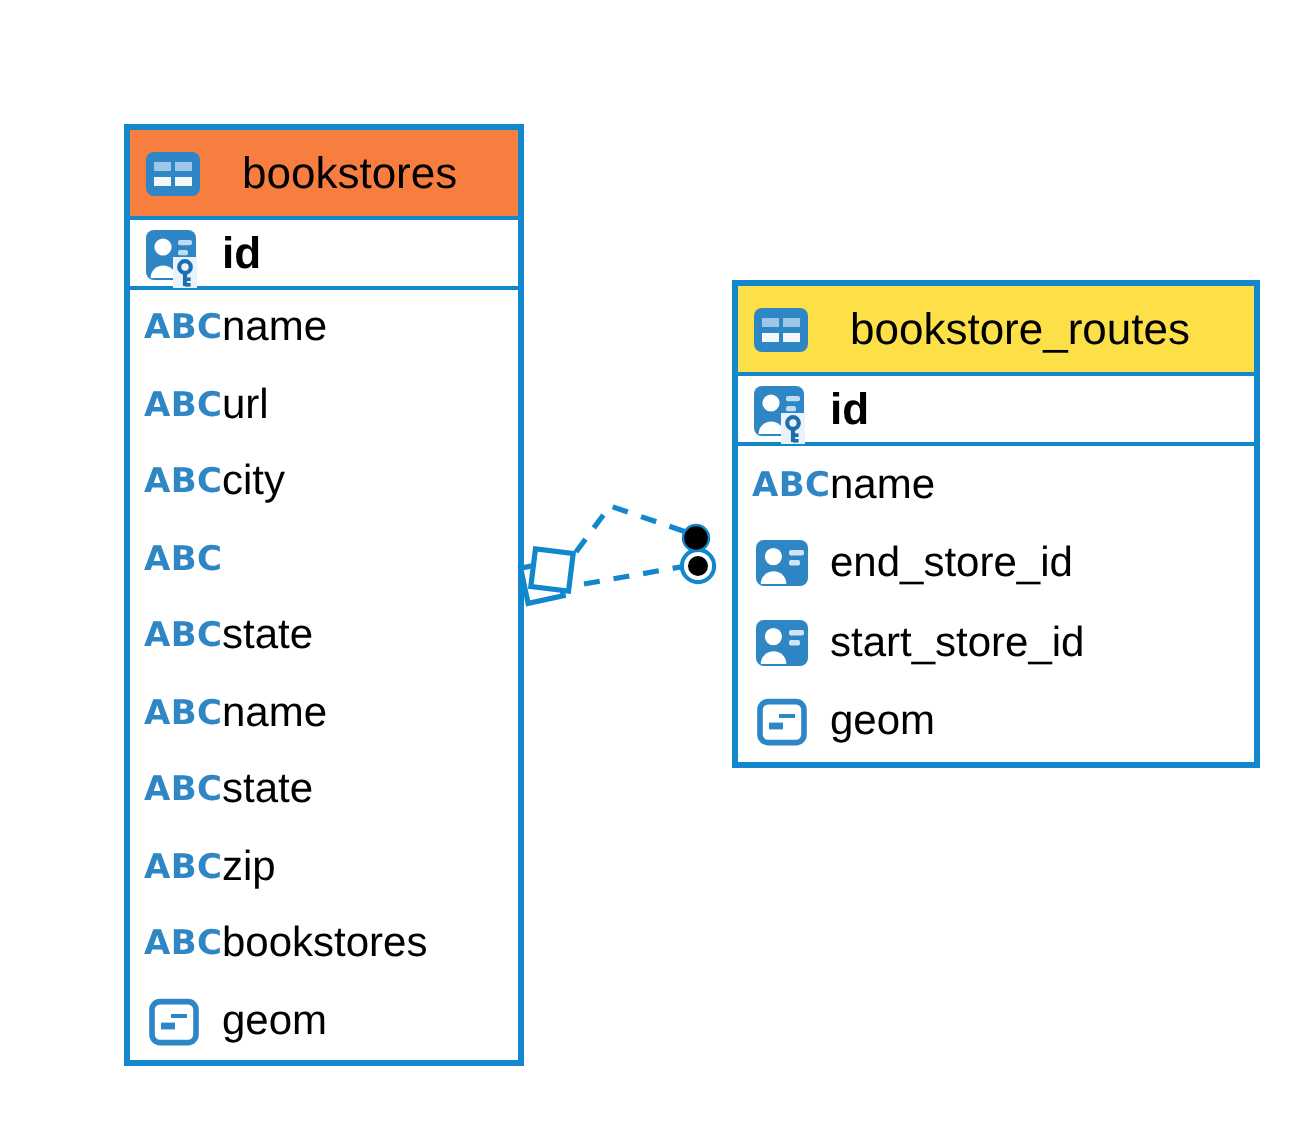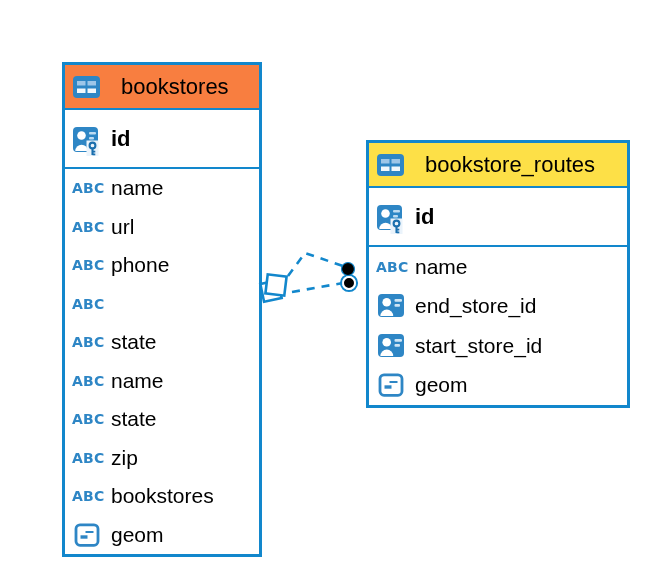--- a/index.html
+++ b/index.html
@@ -18,27 +18,27 @@
     font-size:22px;color:#000;box-sizing:border-box;
   }
   .t-header.orange{background:#F87E40;}
   .t-header.gray{background:#fde047;}
   .row{
     height:38.5px;display:flex;align-items:center;gap:9px;
     padding:0 7px;font-size:21px;color:#000;box-sizing:border-box;
   }
   .row.tall{height:39.5px;}
   .id-row{
-    height:59px;font-weight:bold;font-size:22px;
+    height:35px;font-weight:bold;font-size:22px;
     border-bottom:2px solid #1287CC;
   }
   .icon{display:inline-flex;align-items:center;justify-content:center;flex:none;}
   .icon.w{width:30px;}
   .abc{
-    color:#2E86C5;font-weight:800;font-size:14px;
+    color:#2E86C5;font-weight:800;font-size:17px;
     font-family:"DejaVu Sans",sans-serif;letter-spacing:0.2px;
     width:30px;flex:none;text-align:left;
   }
   .connector{position:absolute;left:250px;top:238px;}
 </style>
 </head>
 <body>
 
 <div class="erd-table" style="left:62px;top:62px;width:200px;">
 
@@ -77,21 +77,21 @@
     <div class="row">
       <span class="abc">ABC</span>
       <span>name</span>
     </div>
     <div class="row">
       <span class="abc">ABC</span>
       <span>url</span>
     </div>
     <div class="row">
       <span class="abc">ABC</span>
-      <span>phone</span>
+      <span>city</span>
     </div>
     <div class="row">
       <span class="abc">ABC</span>
     </div>
     <div class="row">
       <span class="abc">ABC</span>
       <span>state</span>
     </div>
     <div class="row">
       <span class="abc">ABC</span>

